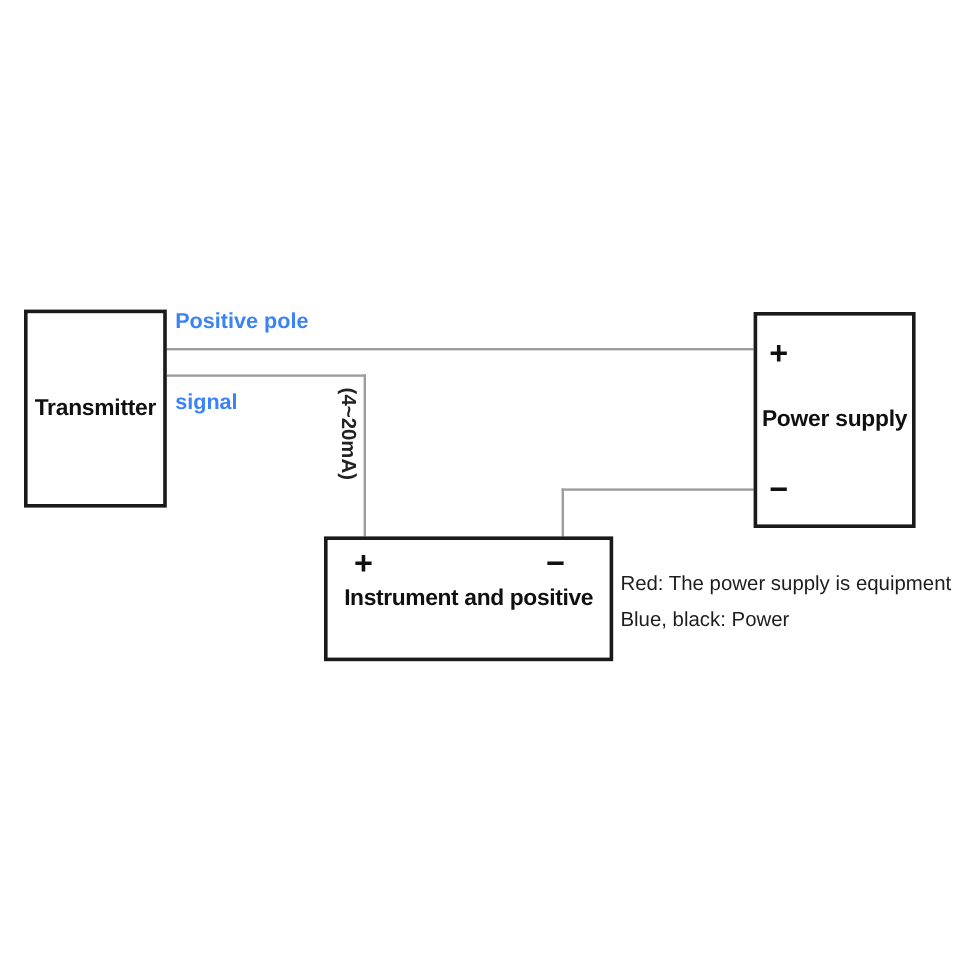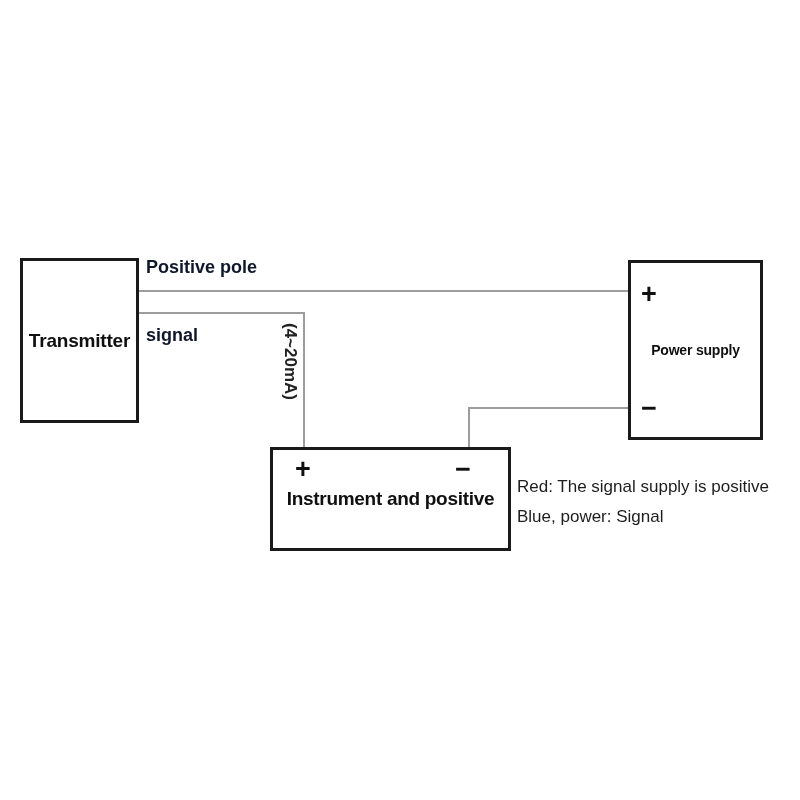--- a/index.html
+++ b/index.html
@@ -53,21 +53,21 @@
 
   #box-power-supply {
     left: 628px;
     top: 260px;
     width: 135px;
     height: 180px;
   }
   #box-power-supply .box-label {
     top: 50%;
     transform: translateY(-50%);
-    font-size: 14px;
+    font-size: 19px;
     letter-spacing: -0.2px;
   }
 
   #box-instrument {
     left: 270px;
     top: 447px;
     width: 241px;
     height: 104px;
   }
   #box-instrument .box-label {
@@ -103,21 +103,21 @@
   #wire-signal-h  { left: 138px; top: 312px; width: 167px; }
   #wire-signal-v  { left: 303px; top: 312px; height: 137px; }
 
   #wire-minus-h   { left: 468px; top: 407px; width: 162px; }
   #wire-minus-v   { left: 468px; top: 407px; height: 42px; }
 
   
   .free-label {
     position: absolute;
     white-space: nowrap;
-    color: #0f172a;
+    color: #3b82f6;
   }
   #label-positive-pole {
     left: 146px;
     top: 257px;
     font-size: 18px;
     font-weight: bold;
   }
   #label-signal {
     left: 146px;
     top: 325px;
@@ -177,17 +177,17 @@
     <div class="box-label">Instrument and positive</div>
   </div>
 
   <div class="free-label" id="label-positive-pole">Positive pole</div>
 
   <div class="free-label" id="label-signal">signal</div>
 
   <div class="free-label" id="label-current-range">(4~20mA)</div>
 
   <div id="legend">
-    <div class="legend-line">Red: The signal supply is positive</div>
-    <div class="legend-line">Blue, power: Signal</div>
+    <div class="legend-line">Red: The power supply is equipment</div>
+    <div class="legend-line">Blue, black: Power</div>
   </div>
 
 </div>
 
 </body></html>

